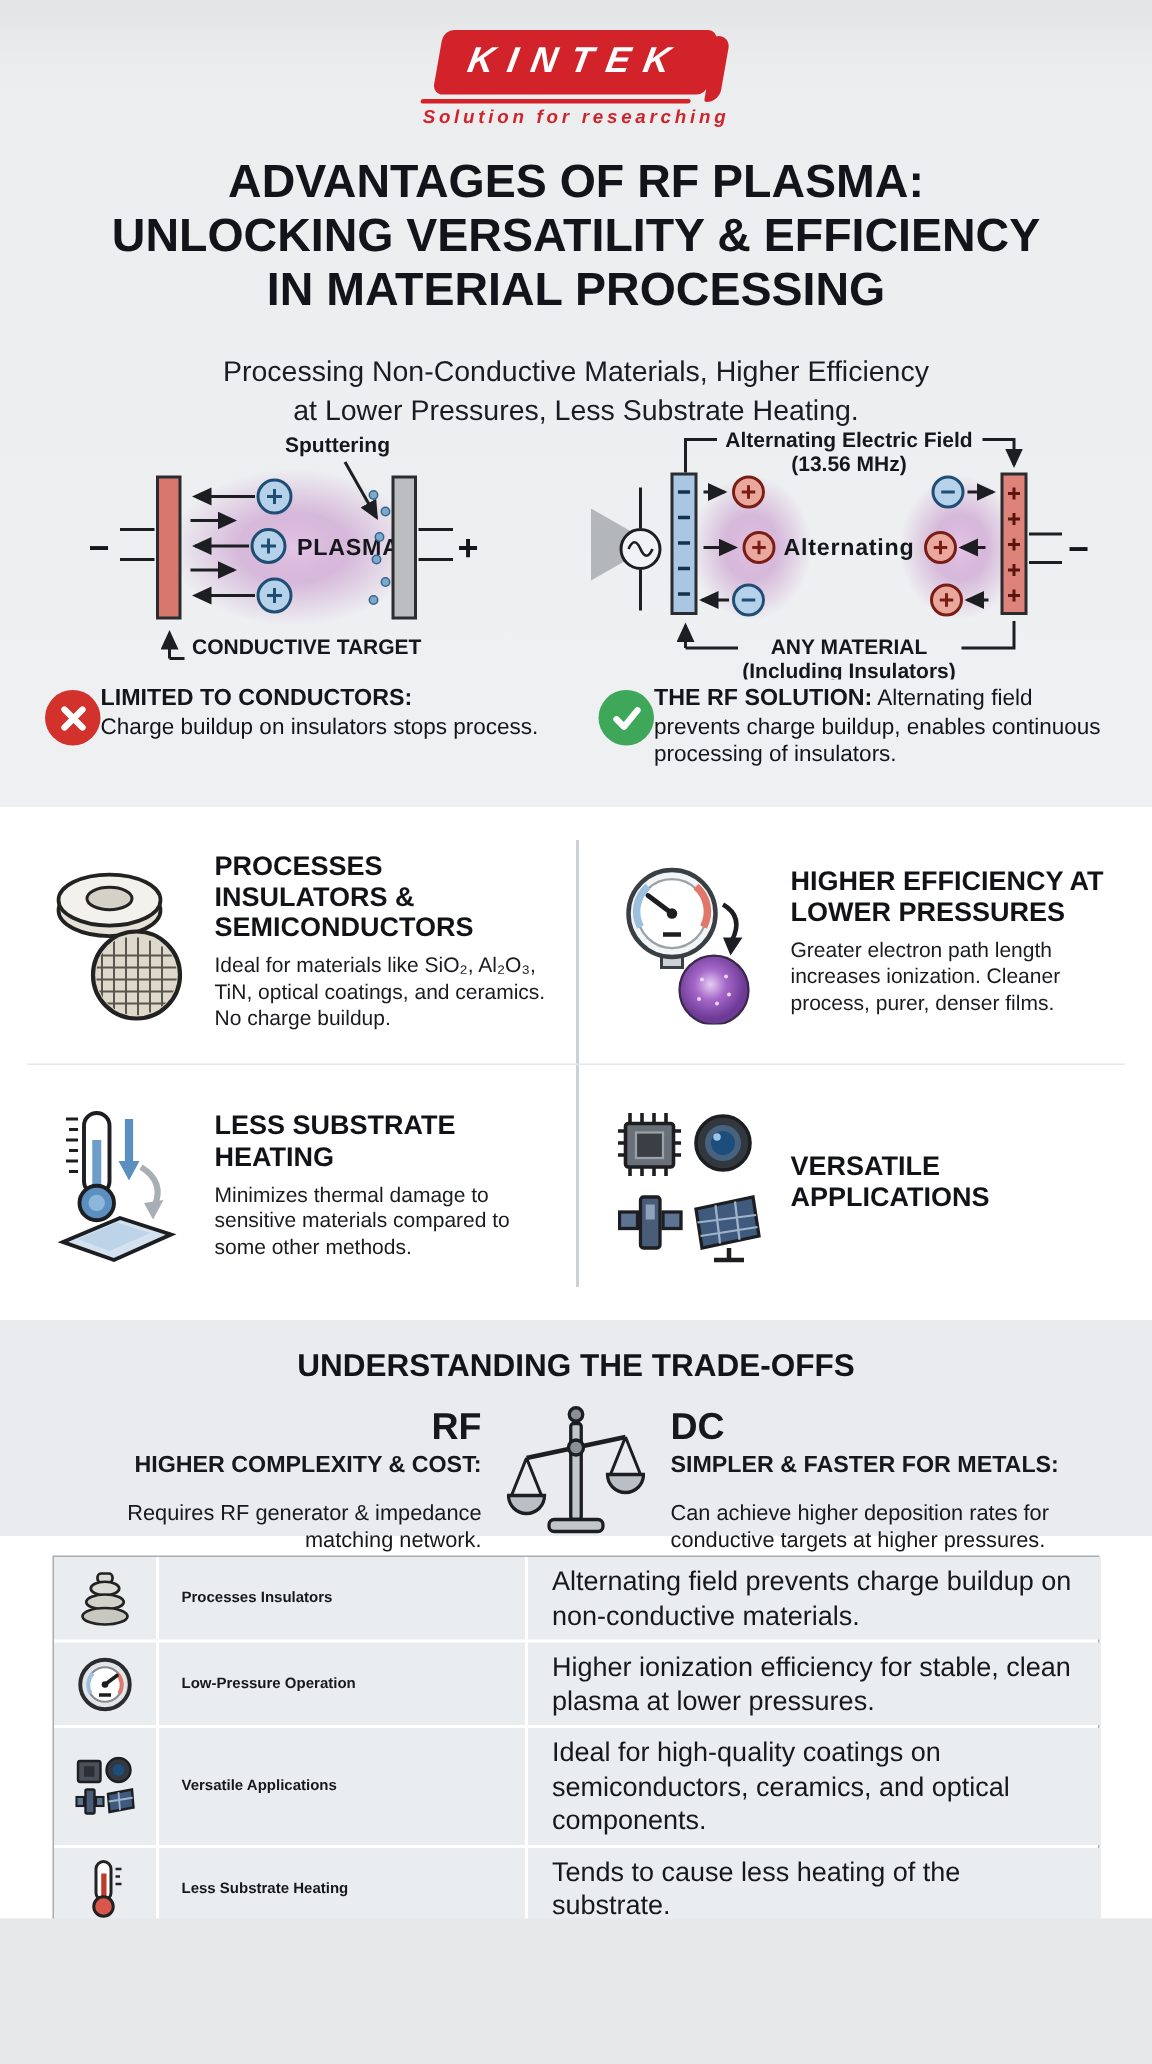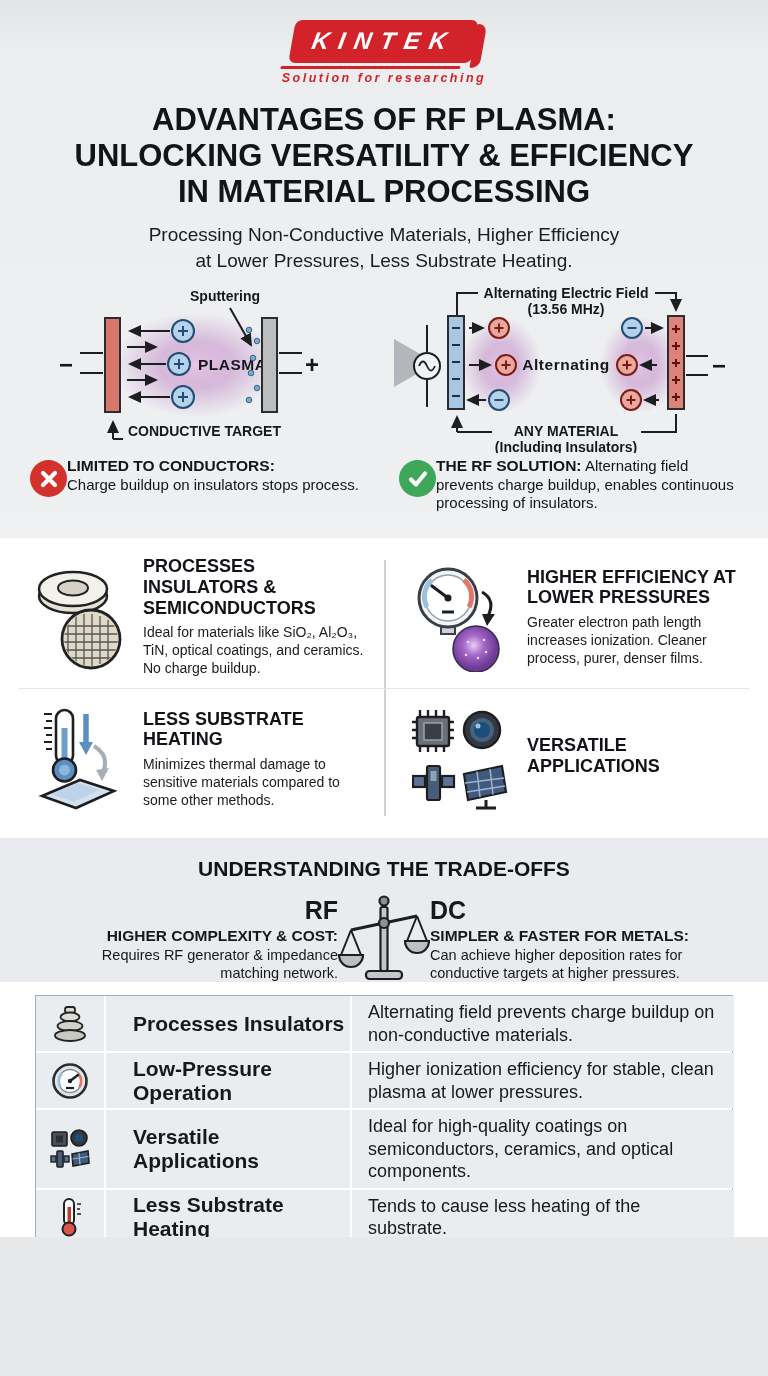--- a/index.html
+++ b/index.html
@@ -19,21 +19,21 @@
                      background:#d2232a; border-radius:2px 9px 9px 2px; }
   .logo-box::before { content:""; position:absolute; left:-7px; right:10px; bottom:-6px; height:3px;
                       background:#d2232a; border-radius:3px; }
   .logo-text { color:#fff; font-weight:bold; font-style:italic; font-size:24px; letter-spacing:9px; }
   .logo-tagline { margin-top:8px; color:#d2232a; font-style:italic; font-weight:bold;
                   font-size:12.5px; letter-spacing:2.5px; }
   .hero .logo { margin-top:20px; }
 
   .title { margin-top:16px; font-weight:800; font-size:31px; line-height:1.16; color:#131419; letter-spacing:0; }
   .title span { display:block; white-space:nowrap; }
-  .subtitle { margin-top:12px; font-size:19px; line-height:1.35; color:#1a1c21; }
+  .subtitle { margin-top:25px; font-size:19px; line-height:1.35; color:#1a1c21; }
   .subtitle span { display:block; }
 
   
   .diagram-wrap { height:172px; position:relative; }
   svg text { font-family:"Liberation Sans", sans-serif; fill:#16171b; }
   .dtext { font-size:14px; font-weight:bold; }
   .dtext-lg { font-size:15.5px; font-weight:bold; letter-spacing:0.5px; }
   .sign { font-size:24px; font-weight:bold; }
 
   
@@ -41,52 +41,52 @@
   .verdict { flex:1; display:flex; align-items:flex-start; }
   .v-icon { width:37px; height:37px; border-radius:50%; flex:0 0 37px; display:flex;
             align-items:center; justify-content:center; margin-top:3px; }
   .v-icon.bad { background:#d3312c; }
   .v-icon.good { background:#3fa75a; }
   .v-text { font-size:15px; line-height:1.22; color:#141519; }
   .v-text b { font-size:15.5px; }
   .verdict.bad .vt { display:block; }
 
   
-  .benefits { height:300px; background:#fff; position:relative; padding:8px 0; }
+  .benefits { height:342px; background:#fff; position:relative; padding:8px 0; }
   .benefits::before { content:""; position:absolute; left:50%; top:22px; bottom:22px; width:1.5px; background:#ccd1d5; }
   .benefits::after  { content:""; position:absolute; top:50%; left:18px; right:18px; height:1px; background:#e4e7ea; }
   .bgrid { display:grid; grid-template-columns:1fr 1fr; grid-template-rows:1fr 1fr; height:100%; }
   .bcard { display:flex; align-items:center; gap:13px; padding:6px 14px 6px 26px; }
   .bicon { flex:0 0 104px; display:flex; justify-content:center; }
   .btext h3 { font-size:18px; font-weight:800; line-height:1.15; color:#121318; margin-bottom:6px; max-width:235px; }
   .btext p { font-size:14px; line-height:1.27; color:#191b1f; max-width:238px; }
 
   
   .tradeoffs { height:144px; background:#e9ebee; text-align:center; padding-top:19px; }
   .tradeoffs h2 { font-size:21px; font-weight:800; color:#131419; }
-  .trow { display:flex; justify-content:center; align-items:center; margin-top:4px; }
+  .trow { display:flex; justify-content:center; align-items:flex-end; gap:17px; margin-top:4px; }
   .tcol { width:284px; }
   .tcol.rf { text-align:right; }
   .tcol.dc { text-align:left; }
   .tlabel { font-size:25px; font-weight:800; }
   .ttitle { font-size:15.5px; font-weight:800; margin-top:2px; }
-  .ttext  { font-size:14.5px; line-height:1.25; margin-top:1px; }
+  .ttext  { font-size:14.5px; line-height:1.25; margin-top:14px; }
   .tscale { margin-top:8px; }
 
   
   .table-section { height:255px; background:#fff; padding:13px 35px 0; }
   .thead { display:grid; grid-template-columns:70px 246px 382px; font-size:17px; font-weight:800; margin-bottom:7px; }
   .thead .h-adv { grid-column:2; padding-left:19px; }
   .thead .h-desc { grid-column:3; padding-left:17px; }
   .ptable { border:1.5px solid #a6adb3; background:#fff; }
   .prow { display:grid; grid-template-columns:70px 246px 382px; border-bottom:2.5px solid #fff; }
   .prow:last-child { border-bottom:none; }
   .pcell { background:#e9edf0; min-height:47px; display:flex; align-items:center; }
   .pcell.icon { justify-content:center; border-right:2px solid #fff; }
-  .pcell.adv { font-weight:bold; font-size:21px; padding-left:27px; border-right:2px solid #fff; }
+  .pcell.adv { font-weight:bold; font-size:10px; padding-left:15px; border-right:2px solid #fff; }
   .pcell.desc { font-size:18px; line-height:1.25; padding:5px 10px 5px 16px; }
 
   
   .footer { height:144px; background:#e6e8ea; position:relative; text-align:center; padding-top:13px; }
 </style>
 </head>
 <body>
 
 <div class="page">
 

